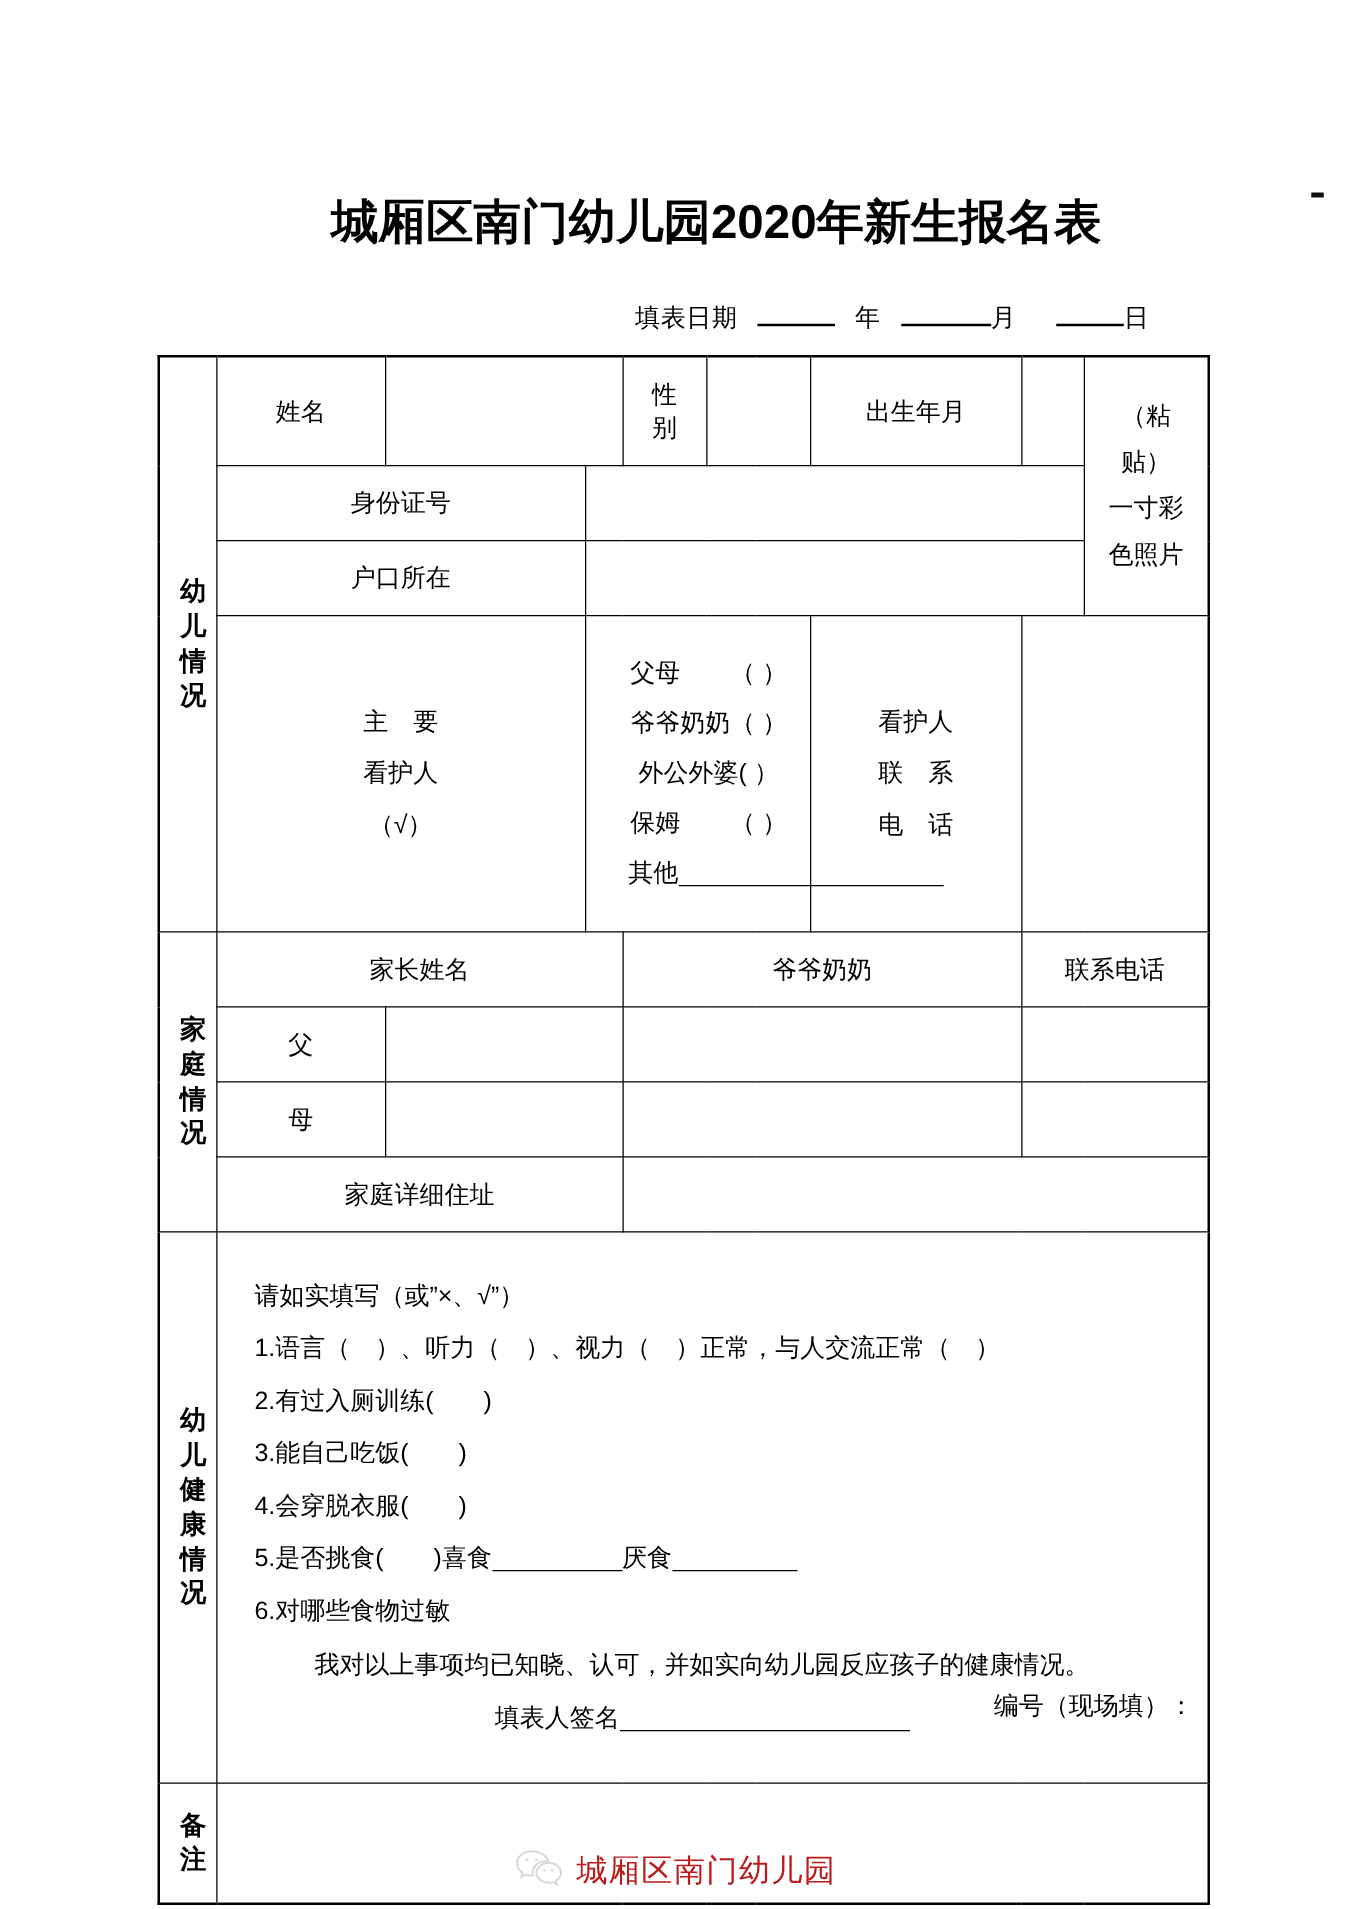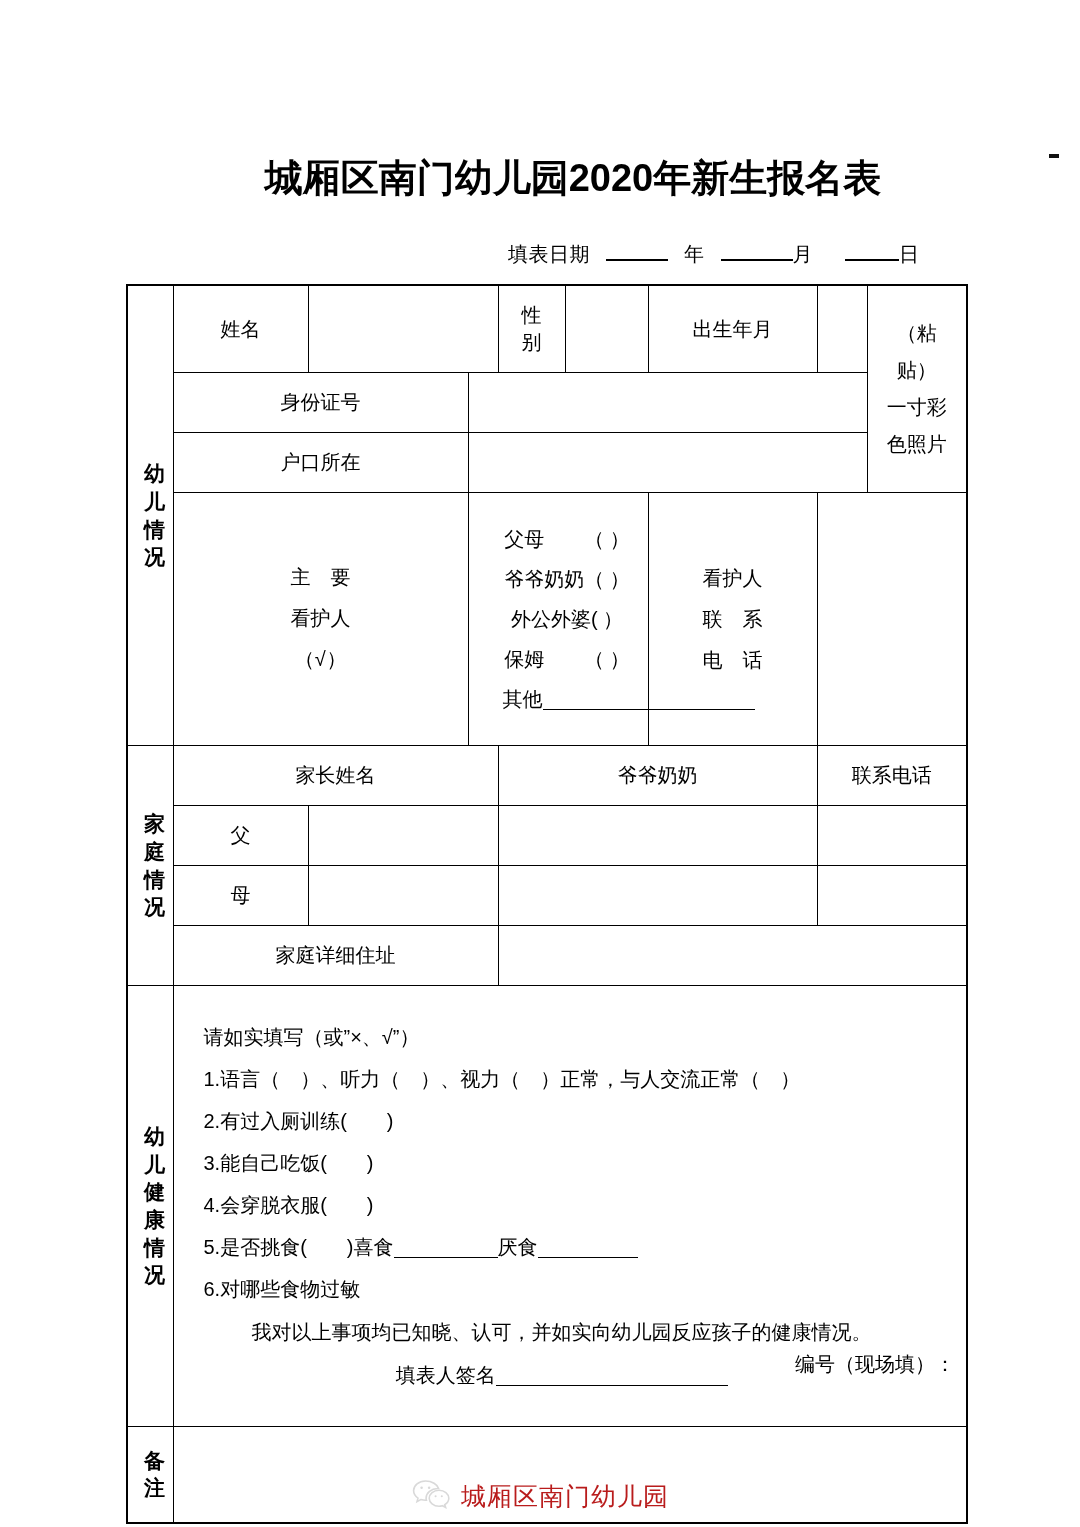--- a/index.html
+++ b/index.html
@@ -119,21 +119,20 @@
   .care-opts .opt .ul-other {
     display: inline-block;
     border-bottom: 1.6px solid #000;
     width: 212px;
     vertical-align: -4px;
   }
   .care-left {
     font-size: 20px;
     line-height: 2.05;
     white-space: nowrap;
-    font-family: Liberation Mono, monospace;
   }
   .care-phone {
     font-size: 20px;
     line-height: 2.05;
     white-space: nowrap;
   }
 
   
   .health-body {
     text-align: left;

